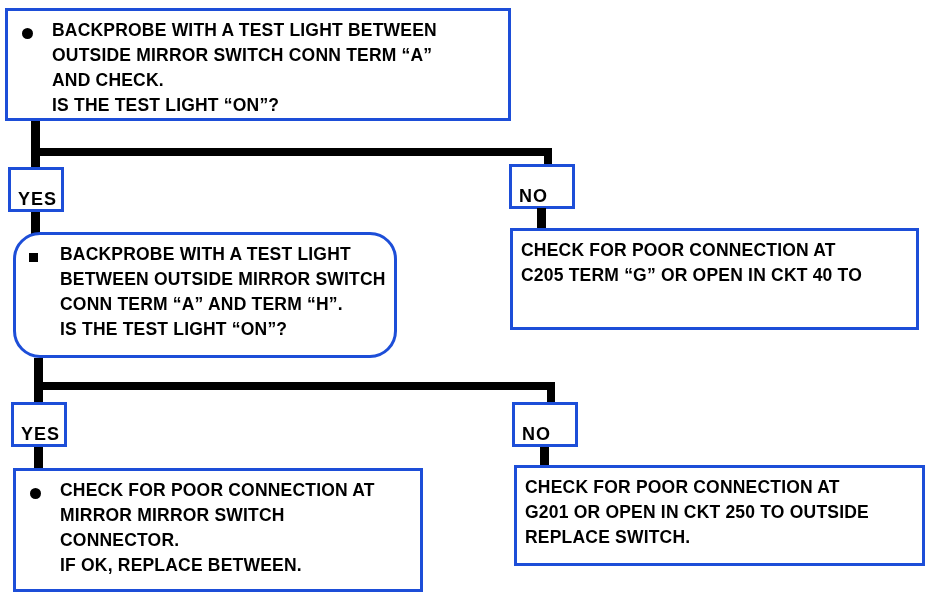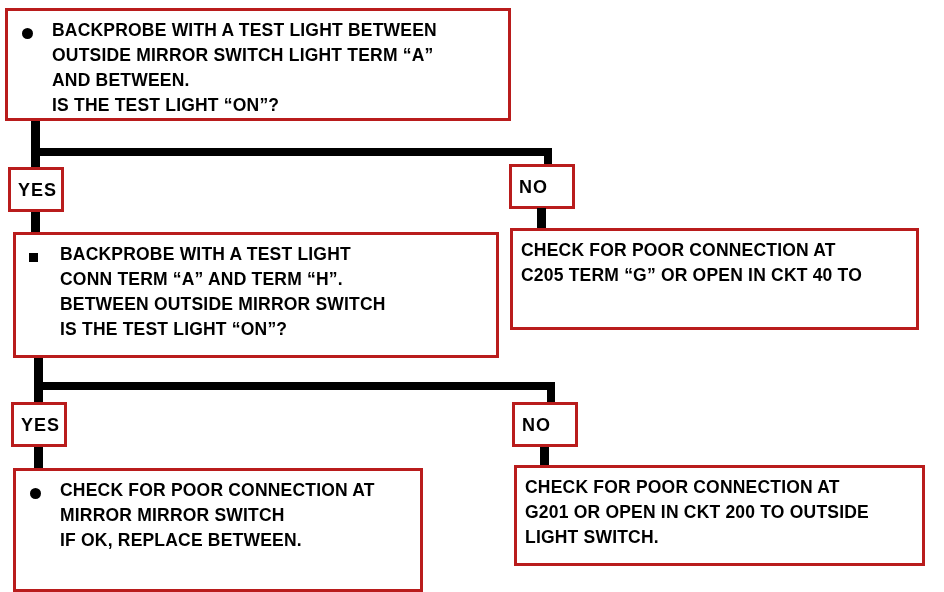--- a/index.html
+++ b/index.html
@@ -17,21 +17,21 @@
     height: 592px;
     background: #ffffff;
     overflow: hidden;
   }
 
   
   .node {
     position: absolute;
     box-sizing: border-box;
     background: #ffffff;
-    border: 3px solid #b91c1c;
+    border: 3px solid #1d4ed8;
   }
 
   
   .box {
     padding: 7px 8px 6px 8px;
   }
   .box .lines {
     display: block;
   }
   .line {
@@ -61,21 +61,21 @@
   .bullet.square {
     width: 9px;
     height: 9px;
     left: 13px;
     top: 18px;
   }
 
   
   .label-box {
     display: flex;
-    align-items: center;
+    align-items: flex-end;
     justify-content: flex-start;
     padding-left: 7px;
   }
   .label-box .line {
     font-size: 18px;
     line-height: 20px;
     letter-spacing: 1px;
   }
 
   
@@ -86,22 +86,22 @@
 </style>
 </head>
 <body>
 
 <div id="canvas">
 
   <div class="node box bulleted" style="left:5px; top:8px; width:506px; height:113px;">
     <span class="bullet round"></span>
     <span class="lines">
       <span class="line">BACKPROBE WITH A TEST LIGHT BETWEEN</span>
-      <span class="line">OUTSIDE MIRROR SWITCH LIGHT TERM “A”</span>
-      <span class="line">AND BETWEEN.</span>
+      <span class="line">OUTSIDE MIRROR SWITCH CONN TERM “A”</span>
+      <span class="line">AND CHECK.</span>
       <span class="line">IS THE TEST LIGHT “ON”?</span>
     </span>
   </div>
 
   <div class="conn" style="left:31px; top:121px; width:9px; height:47px;"></div>
   <div class="conn" style="left:31px; top:148px; width:521px; height:8px;"></div>
   <div class="conn" style="left:544px; top:148px; width:8px; height:20px;"></div>
 
   <div class="node label-box" style="left:8px; top:167px; width:56px; height:45px;">
     <span class="line">YES</span>
@@ -114,26 +114,26 @@
   <div class="conn" style="left:31px; top:212px; width:9px; height:22px;"></div>
   <div class="conn" style="left:537px; top:208px; width:9px; height:22px;"></div>
 
   <div class="node box" style="left:510px; top:228px; width:409px; height:102px;">
     <span class="lines">
       <span class="line">CHECK FOR POOR CONNECTION AT</span>
       <span class="line">C205 TERM “G” OR OPEN IN CKT 40 TO</span>
     </span>
   </div>
 
-  <div class="node box bulleted" style="left:13px; top:232px; width:486px; height:126px;">
+  <div class="node box bulleted" style="left:13px; top:232px; width:384px; height:126px;border-radius:27px;">
     <span class="bullet square"></span>
     <span class="lines">
       <span class="line">BACKPROBE WITH A TEST LIGHT</span>
+      <span class="line">BETWEEN OUTSIDE MIRROR SWITCH</span>
       <span class="line">CONN TERM “A” AND TERM “H”.</span>
-      <span class="line">BETWEEN OUTSIDE MIRROR SWITCH</span>
       <span class="line">IS THE TEST LIGHT “ON”?</span>
     </span>
   </div>
 
   <div class="conn" style="left:34px; top:358px; width:9px; height:44px;"></div>
   <div class="conn" style="left:34px; top:382px; width:521px; height:8px;"></div>
   <div class="conn" style="left:547px; top:382px; width:8px; height:20px;"></div>
 
   <div class="node label-box" style="left:11px; top:402px; width:56px; height:45px;">
     <span class="line">YES</span>
@@ -144,25 +144,26 @@
   </div>
 
   <div class="conn" style="left:34px; top:447px; width:9px; height:22px;"></div>
   <div class="conn" style="left:540px; top:447px; width:9px; height:20px;"></div>
 
   <div class="node box bulleted" style="left:13px; top:468px; width:410px; height:124px;">
     <span class="bullet round"></span>
     <span class="lines">
       <span class="line">CHECK FOR POOR CONNECTION AT</span>
       <span class="line">MIRROR MIRROR SWITCH</span>
+      <span class="line">CONNECTOR.</span>
       <span class="line">IF OK, REPLACE BETWEEN.</span>
     </span>
   </div>
 
   <div class="node box" style="left:514px; top:465px; width:411px; height:101px;">
     <span class="lines">
       <span class="line">CHECK FOR POOR CONNECTION AT</span>
-      <span class="line">G201 OR OPEN IN CKT 200 TO OUTSIDE</span>
-      <span class="line">LIGHT SWITCH.</span>
+      <span class="line">G201 OR OPEN IN CKT 250 TO OUTSIDE</span>
+      <span class="line">REPLACE SWITCH.</span>
     </span>
   </div>
 
 </div>
 
 </body></html>

